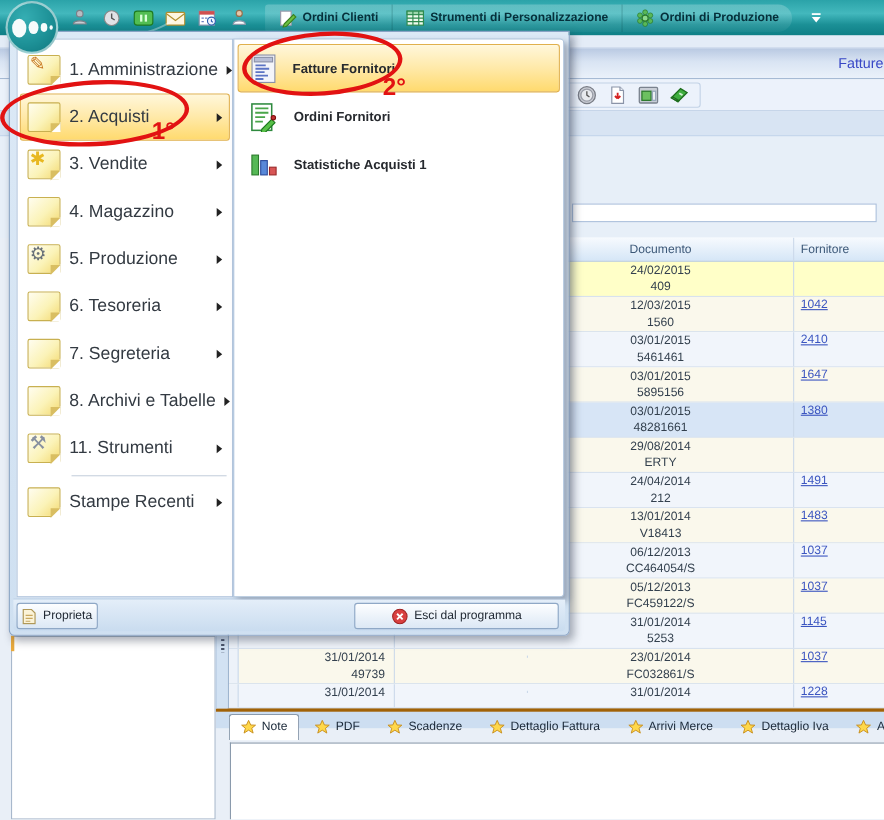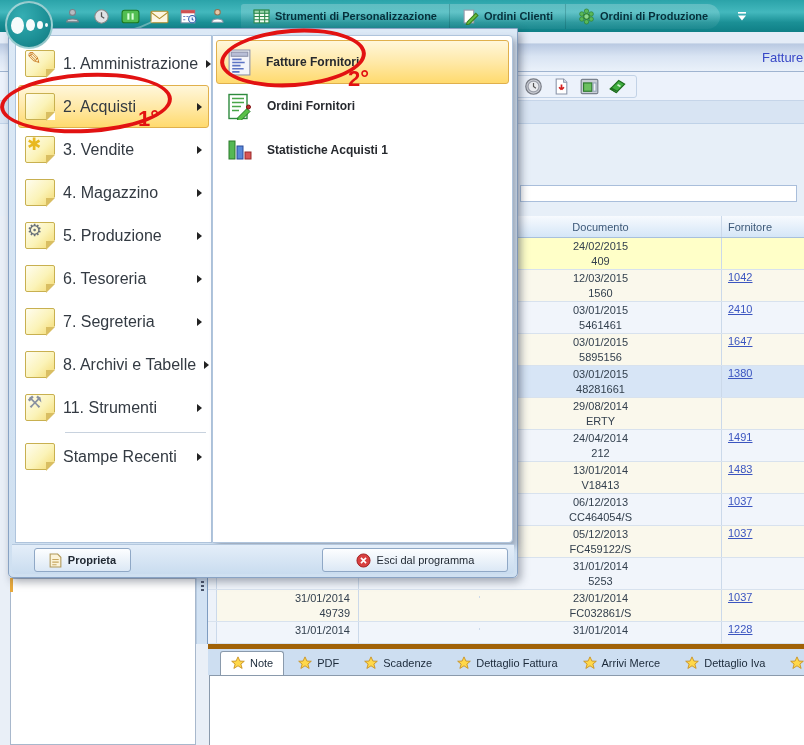--- a/index.html
+++ b/index.html
@@ -59,22 +59,22 @@
   .l1,.l2{display:block;line-height:15px;}
   .lnk{color:#3B55C0;text-decoration:underline;cursor:pointer;}
   .bg-yellow{background:#FFFFC8;} .bg-cream{background:#FAF8EC;}
   .bg-blue{background:#F1F5FB;} .bg-selected{background:#D7E5F6;}
   .thead{display:flex;height:22px;background:linear-gradient(180deg,#F7FAFE,#D5E6F7);
     border-bottom:1px solid #A8C0DC;color:#3C5878;align-items:center;}
   .thead .c{height:100%;display:flex;align-items:center;}
   .thead .cdoc{justify-content:center;}
 
   
-  .tabs-band{position:absolute;left:196px;top:644px;right:0;height:31px;background:#CDDEF1;
-    border-top:5px solid #a16207;padding:2px 0 0 12px;white-space:nowrap;margin-left:12px;}
+  .tabs-band{position:absolute;left:196px;top:644px;right:0;height:18px;background:#CDDEF1;
+    border-top:3px solid #a16207;padding:2px 0 0 12px;white-space:nowrap;}
   .tab{display:inline-flex;align-items:center;gap:5px;padding:4px 10px 5px;font-size:11px;color:#1A2838;
     border:1px solid transparent;border-bottom:none;border-radius:3px 3px 0 0;margin-right:3px;cursor:default;}
   .tab.active{background:#FFF;border-color:#8A9AAC;}
   .bottom-panel{position:absolute;left:209px;top:675px;right:0;bottom:0;background:#FFF;
     border:1px solid #8A9AAC;border-right:none;border-bottom:none;}
   .left-panel{position:absolute;left:10px;top:578px;width:186px;bottom:0;background:#FFF;border:1px solid #A8B8CC;}
   .left-panel::before{content:"";position:absolute;left:-1px;top:-1px;width:3px;height:14px;background:#E8A93C;}
   .splitter{position:absolute;left:196px;top:578px;width:11px;height:66px;background:#D2E2F3;border-left:1px solid #B8CCE2;}
   .splitter::before{content:"";display:block;width:3px;height:12px;margin:3px auto 0;
     background:repeating-linear-gradient(180deg,#49546A 0 2px,transparent 2px 4px);}
@@ -105,21 +105,21 @@
   .note .ovl{position:absolute;left:1px;top:-1px;font-size:17px;line-height:1;}
   .sitem{height:44px;margin:0 3px;display:flex;align-items:center;gap:14px;padding:0 10px;
     border:1px solid transparent;border-radius:3px;cursor:default;}
   .sitem.selected{background:linear-gradient(180deg,#FFF7DB 0%,#FFE9A8 50%,#FFDA6E 100%);border-color:#E0B04C;}
   .slabel{font-size:12px;font-weight:bold;color:#26292E;white-space:nowrap;}
   .menu-footer{position:absolute;left:3px;right:3px;bottom:3px;height:30px;
     background:linear-gradient(180deg,#E4EEF9,#C9DCEF);border-top:1px solid #B4C8DE;border-radius:0 0 4px 4px;}
   .mbtn{position:absolute;top:3px;height:24px;display:flex;align-items:center;gap:6px;justify-content:center;
     border:1px solid #8FA8C6;border-radius:3px;background:linear-gradient(180deg,#FDFEFF,#DCE8F5);
     font-size:11px;color:#222A34;cursor:default;}
-  .btn-prop{left:22px;width:97px;font-weight:bold;}
+  .btn-prop{left:3px;width:74px;}
   .btn-exit{left:310px;width:186px;}
 
   
   .ell{position:absolute;border:4px solid #E21212;border-radius:50%;z-index:80;pointer-events:none;}
   .ell1{left:0;top:73px;width:172px;height:60px;transform:rotate(-3deg);}
   .ell2{left:220px;top:29px;width:146px;height:58px;transform:rotate(-4deg);}
   .step{position:absolute;z-index:80;color:#E21212;font-weight:bold;font-size:22px;pointer-events:none;}
   .step1{left:138px;top:106px;} .step2{left:348px;top:66px;}
 
   .ic svg{display:block;}
@@ -307,20 +307,21 @@
         <span class="c ch"></span>
         <span class="c creg">
           <span class="l1"></span>
           <span class="l2">49740</span>
         </span>
         <span class="c cprot"></span>
         <span class="c cdoc">
           <span class="l1">31/01/2014</span>
           <span class="l2">5253</span>
         </span>
+        <span class="c cforn"><span class="lnk">1145</span></span>
       </div>
       <div class="trow bg-cream">
         <span class="c ch"></span>
         <span class="c creg">
           <span class="l1">31/01/2014</span>
           <span class="l2">49739</span>
         </span>
         <span class="c cprot"><span class="lnk">A1/188</span></span>
         <span class="c cdoc">
           <span class="l1">23/01/2014</span>
@@ -450,36 +451,36 @@
           <svg width="17" height="18" viewBox="0 0 16 16">
             <circle cx="8" cy="4.4" r="2.6" fill="#E8C8A8" stroke="#907050"></circle>
             <path d="M2.8 13.8c0-4 10.4-4 10.4 0z" fill="#FFF" stroke="#8899AA"></path>
           </svg>
         </span>
       </span>
     </span>
   <span class="rb-group" id="ribbon-buttons">
       <span class="rbtn">
         <span class="ic">
+          <svg width="17" height="17" viewBox="0 0 16 16">
+            <rect x="2" y="2" width="9" height="12" fill="#FFF" stroke="#99A"></rect>
+            <path d="M5 13l8-8 2 2-8 8-3 1z" fill="#6CC040" stroke="#3A8020"></path>
+          </svg>
+        </span>
+        <span>Ordini Clienti</span>
+      </span>
+      <span class="rbtn">
+        <span class="ic">
           <svg width="17" height="15" viewBox="0 0 16 14">
             <rect x="1" y="1" width="14" height="12" fill="#EFFBEF" stroke="#2E8A4E"></rect>
             <rect x="1" y="1" width="14" height="3" fill="#9CD6AC" stroke="#2E8A4E"></rect>
             <path d="M1 7h14M1 10h14M6 1v12M11 1v12" stroke="#2E8A4E" fill="none"></path>
           </svg>
         </span>
         <span>Strumenti di Personalizzazione</span>
-      </span>
-      <span class="rbtn">
-        <span class="ic">
-          <svg width="17" height="17" viewBox="0 0 16 16">
-            <rect x="2" y="2" width="9" height="12" fill="#FFF" stroke="#99A"></rect>
-            <path d="M5 13l8-8 2 2-8 8-3 1z" fill="#6CC040" stroke="#3A8020"></path>
-          </svg>
-        </span>
-        <span>Ordini Clienti</span>
       </span>
       <span class="rbtn">
         <span class="ic">
           <svg width="17" height="17" viewBox="0 0 16 16">
             <g fill="#58B858" stroke="#2A7A2A" stroke-width=".6">
               <circle cx="8" cy="3" r="2.1"></circle>
               <circle cx="12.4" cy="5.6" r="2.1"></circle>
               <circle cx="12.4" cy="10.4" r="2.1"></circle>
               <circle cx="8" cy="13" r="2.1"></circle>
               <circle cx="3.6" cy="10.4" r="2.1"></circle>

